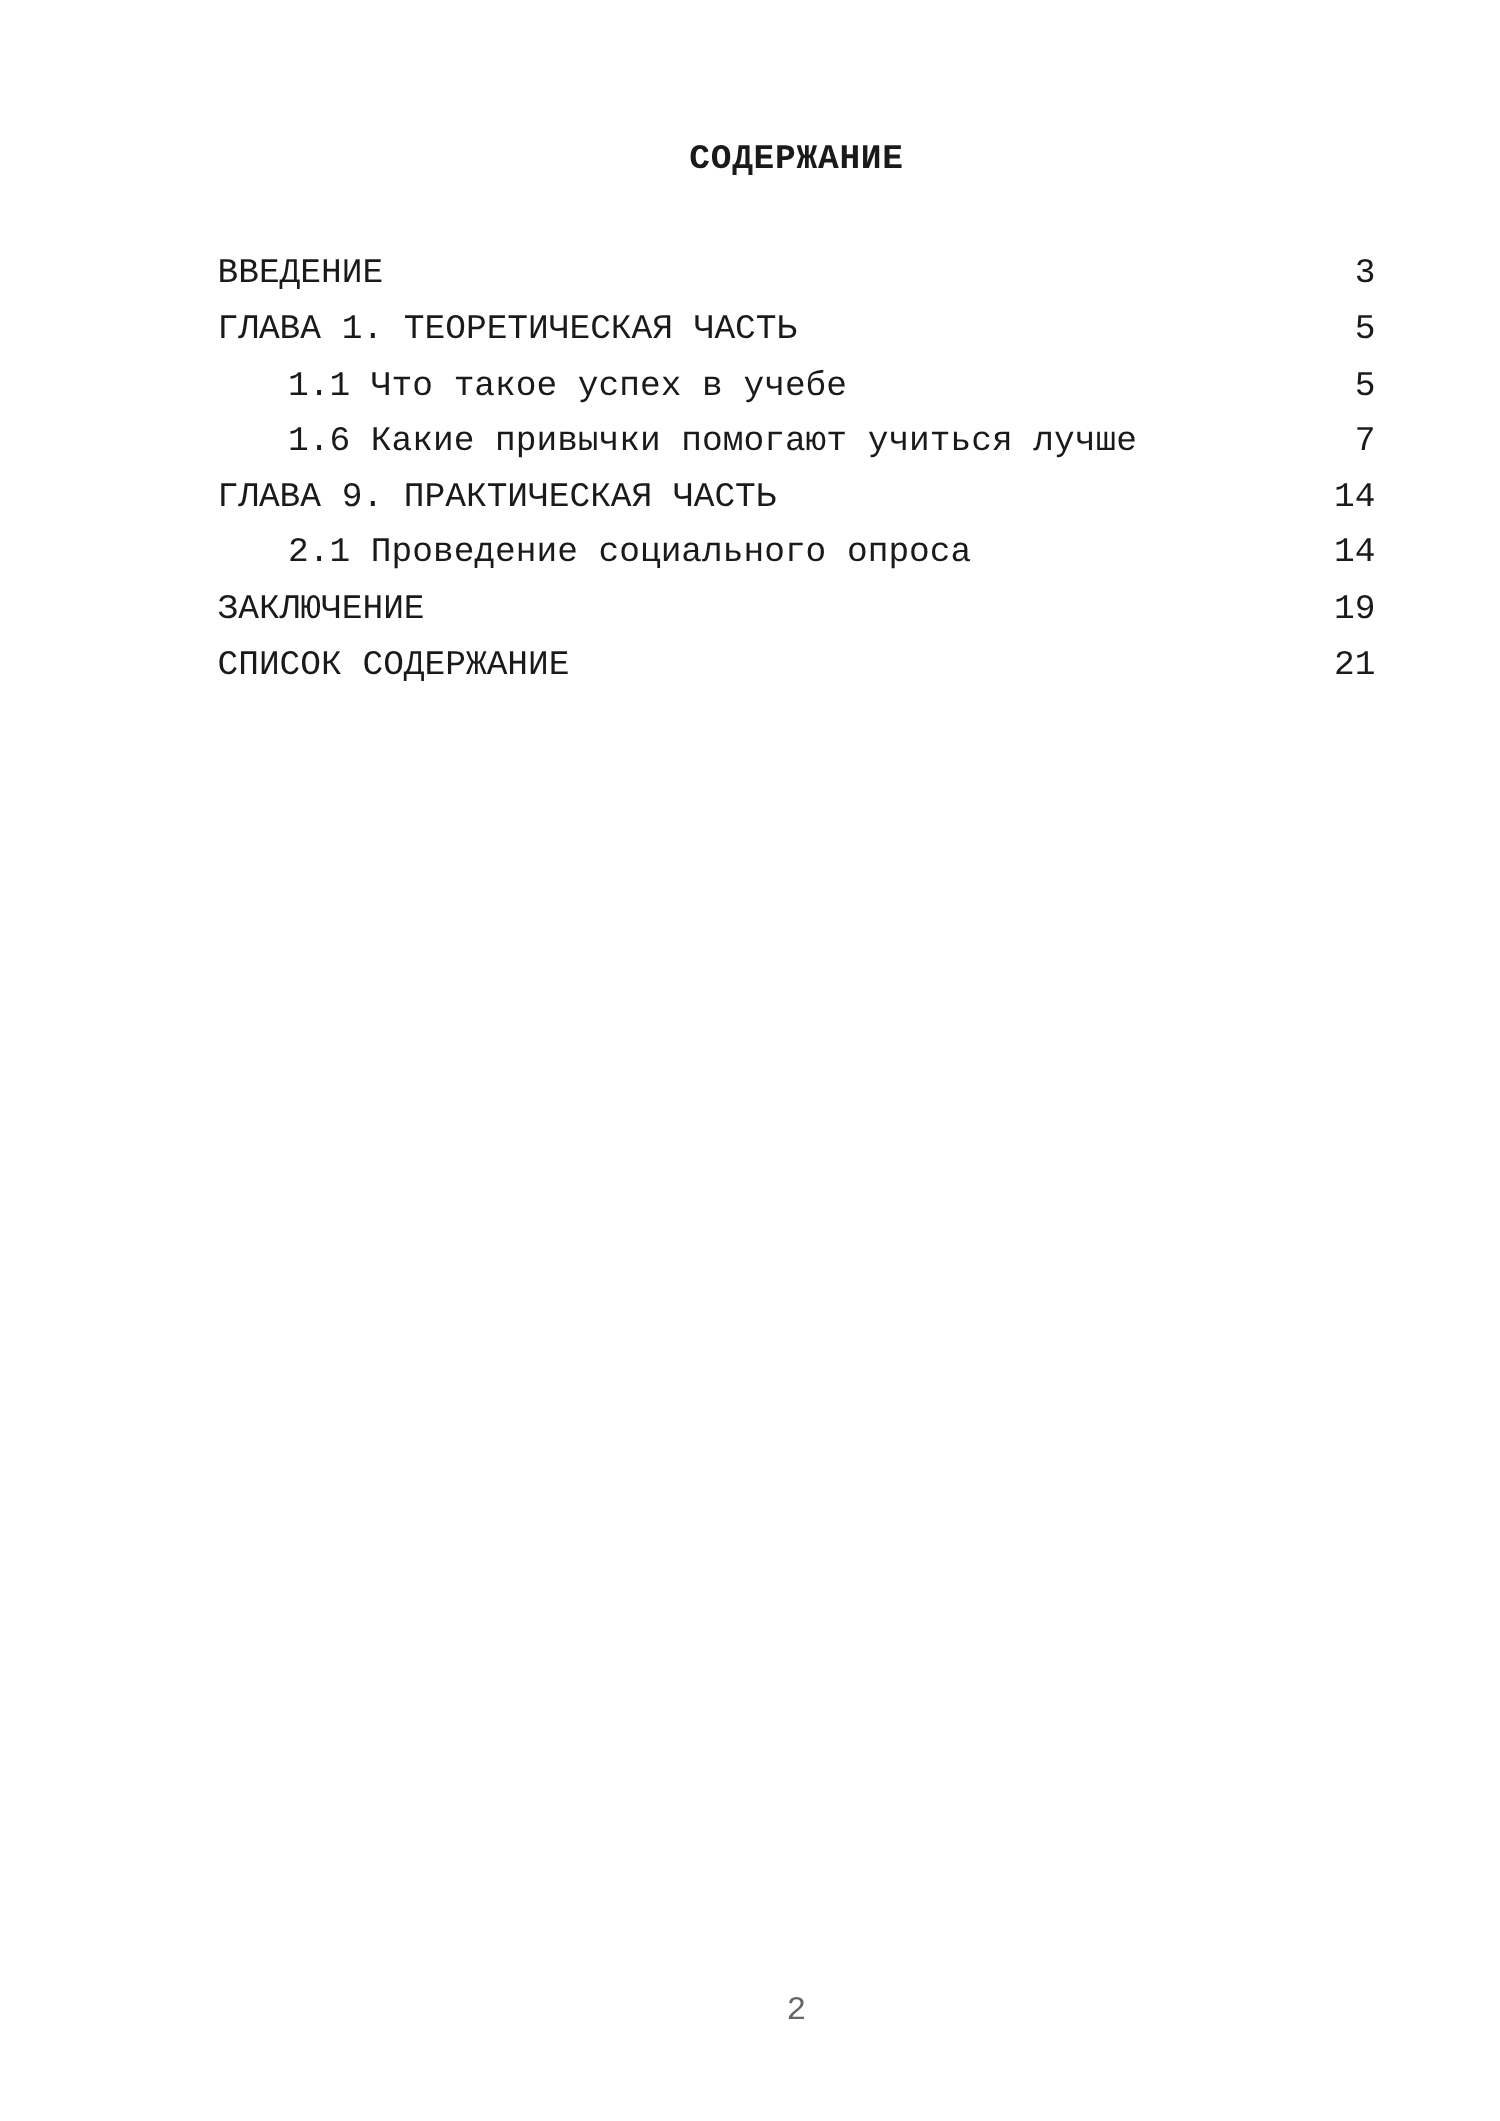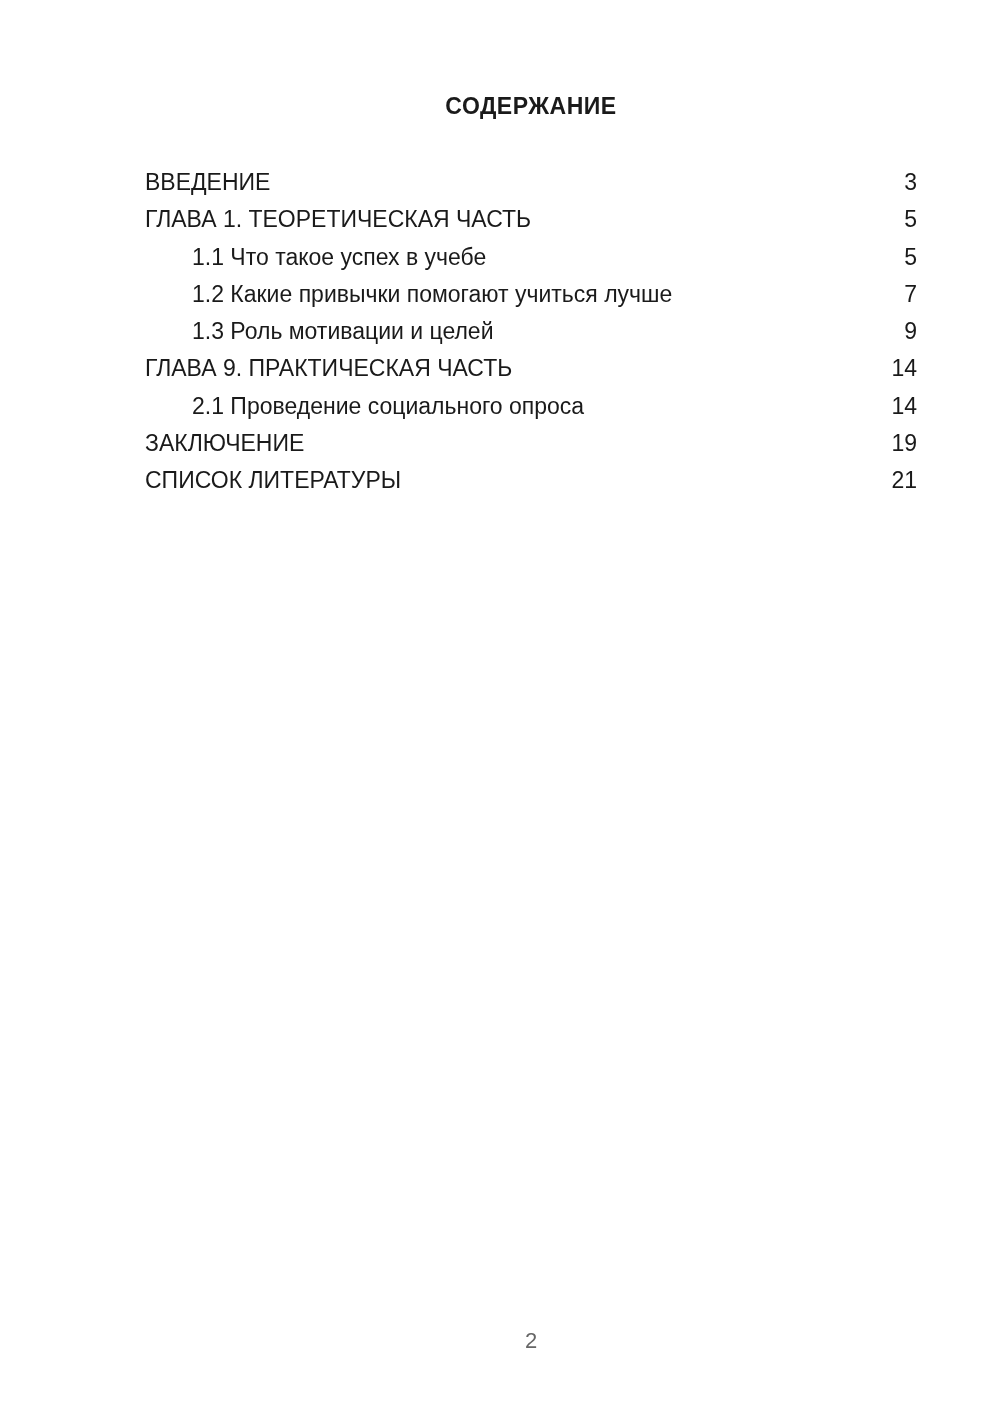--- a/index.html
+++ b/index.html
@@ -6,21 +6,21 @@
     margin: 0;
     padding: 0;
     background: #ffffff;
   }
   .page {
     position: relative;
     width: 1000px;
     height: 1414px;
     background: #ffffff;
     overflow: hidden;
-    font-family: Liberation Sans, sans-serif;
+    font-family: Liberation Mono, monospace;
     color: #1a1a1a;
   }
   .doc-title {
     position: absolute;
     top: 93px;
     left: 145px;
     width: 772px;
     text-align: center;
     font-size: 23px;
     font-weight: bold;
@@ -80,48 +80,44 @@
       <span class="toc-label">ГЛАВА 1. ТЕОРЕТИЧЕСКАЯ ЧАСТЬ</span>
       <span class="toc-page">5</span>
     </div>
 
     <div class="toc-row level-1">
       <span class="toc-label">1.1 Что такое успех в учебе</span>
       <span class="toc-page">5</span>
     </div>
 
     <div class="toc-row level-1">
-      <span class="toc-label">1.2 Какие привычки помогают учиться лучше</span>
+      <span class="toc-label">1.6 Какие привычки помогают учиться лучше</span>
       <span class="toc-page">7</span>
     </div>
 
-    <div class="toc-row level-1">
-      <span class="toc-label">1.3 Роль мотивации и целей</span>
-      <span class="toc-page">9</span>
-    </div>
 
 
     <div class="toc-row level-0">
       <span class="toc-label">ГЛАВА 9. ПРАКТИЧЕСКАЯ ЧАСТЬ</span>
       <span class="toc-page">14</span>
     </div>
 
     <div class="toc-row level-1">
       <span class="toc-label">2.1 Проведение социального опроса</span>
       <span class="toc-page">14</span>
     </div>
 
 
     <div class="toc-row level-0">
       <span class="toc-label">ЗАКЛЮЧЕНИЕ</span>
       <span class="toc-page">19</span>
     </div>
 
     <div class="toc-row level-0">
-      <span class="toc-label">СПИСОК ЛИТЕРАТУРЫ</span>
+      <span class="toc-label">СПИСОК СОДЕРЖАНИЕ</span>
       <span class="toc-page">21</span>
     </div>
 
   </div>
 
   <div class="footer-pagenum">2</div>
 
 </div>
 
 </body></html>

